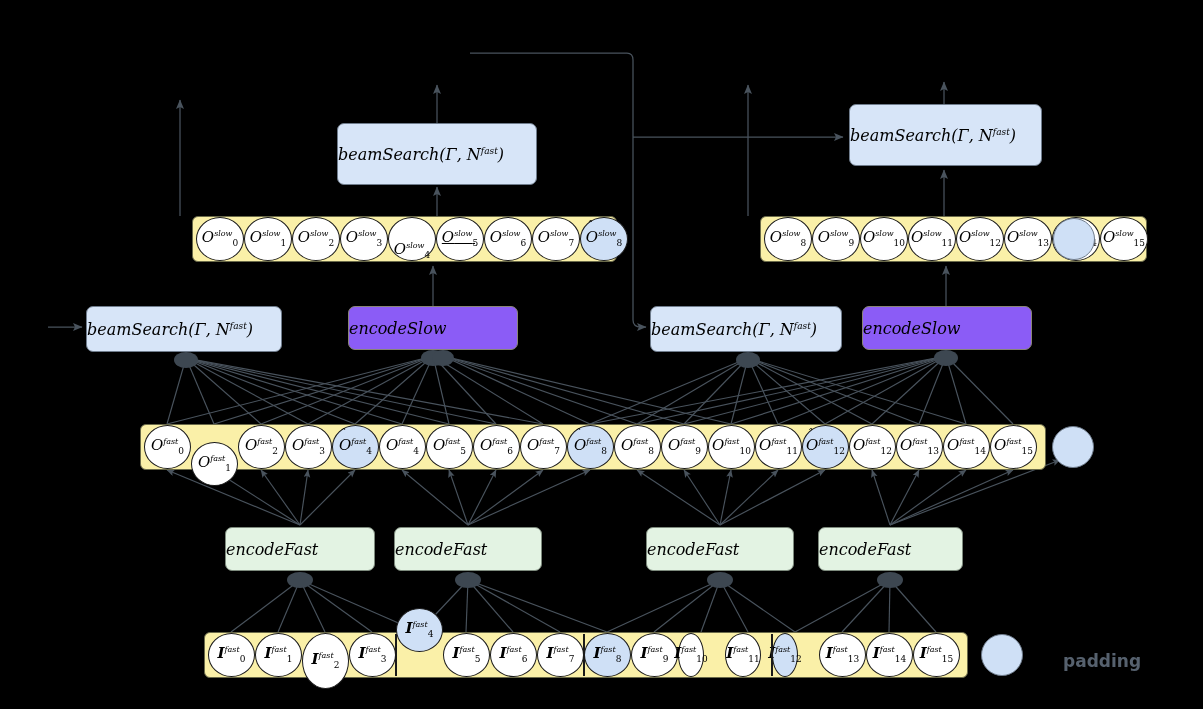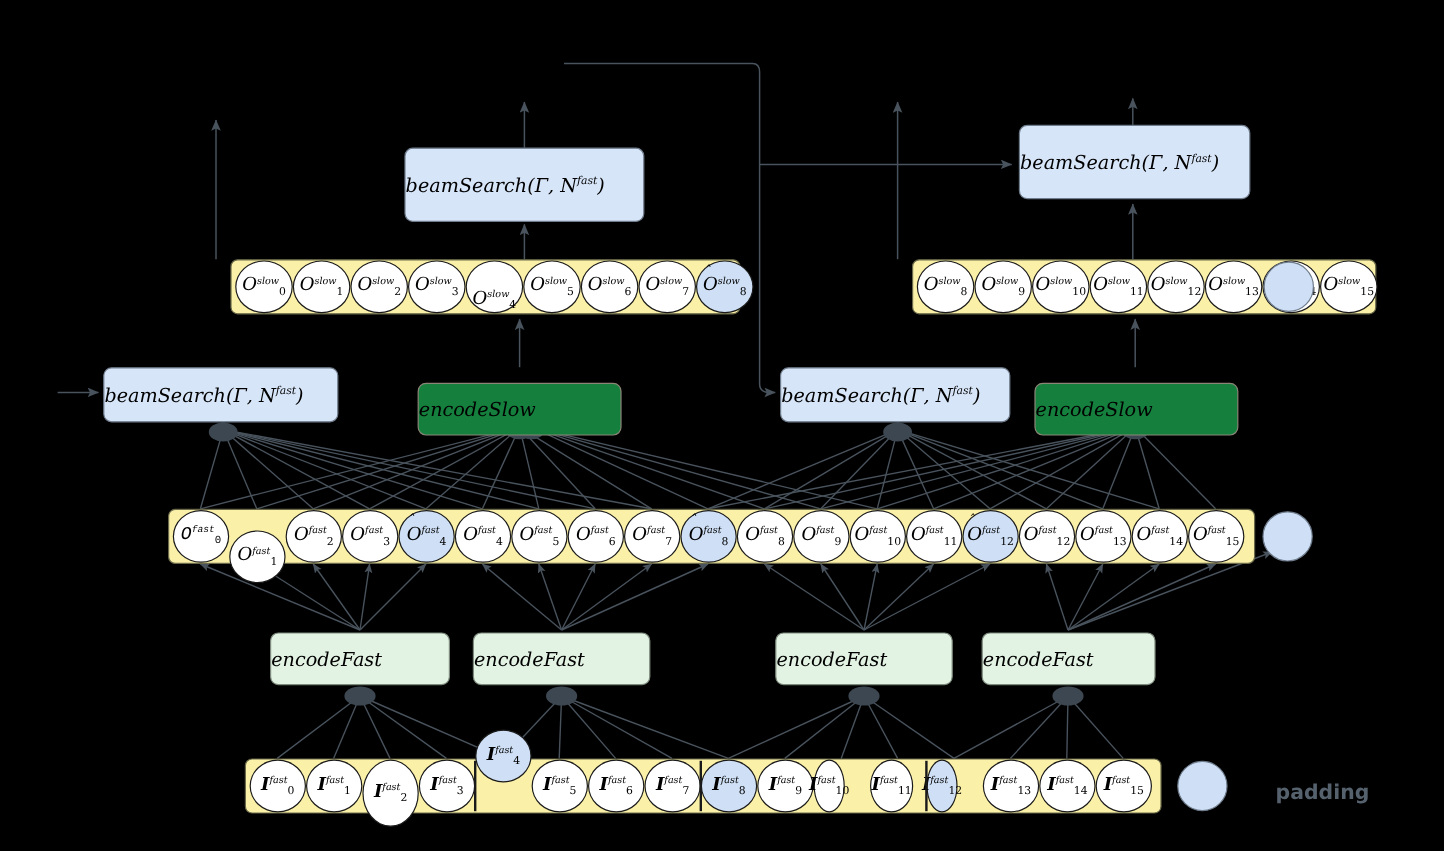--- a/index.html
+++ b/index.html
@@ -3,21 +3,21 @@
 <meta charset="utf-8">
 <style>
   html,body{margin:0;padding:0;background:#000;}
   #stage{position:relative;width:1203px;height:709px;background:#000;overflow:hidden;
          font-family:"DejaVu Serif","Liberation Serif",serif;}
   #wire{position:absolute;left:0;top:0;width:1203px;height:709px;}
   .node{position:absolute;box-sizing:border-box;border:1px solid #444;border-radius:7px;
         display:flex;align-items:center;
         font-style:italic;font-size:16px;color:#000;white-space:nowrap;}
   .beam{background:#d7e5f8;border-color:#6f7c8c;}
-  .eslow{background:#15803d;border-color:#8a8577;margin-top:13px;}
+  .eslow{background:#8b5cf6;border-color:#8a8577;}
   .efast{background:#e3f3e3;border-color:#7d8a7d;}
   .band{position:absolute;box-sizing:border-box;background:#faf0a8;border:1px solid #6a6a4a;
         border-radius:6px;}
   .cell{position:absolute;box-sizing:border-box;border-radius:50%;
         background:#fff;border:1px solid #1a1a1a;
         display:flex;align-items:center;justify-content:center;}
   .cell.blue{background:#cfe0f6;}
   .pad{position:absolute;box-sizing:border-box;border-radius:50%;background:#cfe0f6;
        border:1px solid #6f7c8c;}
   .sep{position:absolute;background:#1a1a1a;width:2px;}
@@ -235,21 +235,21 @@
       </div>
       <div class="cell" style="left: 292px; top: 217px; width: 48px; height: 44px;">
         <span class="lbl"><span class="base">O</span><sup>slow</sup><sub>2</sub></span>
       </div>
       <div class="cell" style="left: 340px; top: 217px; width: 48px; height: 44px;">
         <span class="lbl"><span class="base">O</span><sup>slow</sup><sub>3</sub></span>
       </div>
       <div class="cell" style="left: 388px; top: 217px; width: 48px; height: 44px; align-items: flex-end;">
         <span class="lbl"><span class="base">O</span><sup>slow</sup><sub>4</sub></span>
       </div>
-      <div class="cell" style="left: 436px; top: 217px; width: 48px; height: 44px;">
+      <div class="cell" style="left: 436px; top: 217px; width: 48px; height: 44px; text-decoration: underline;">
         <span class="lbl"><span class="base">O</span><sup>slow</sup><sub>5</sub></span>
       </div>
       <div class="cell" style="left: 484px; top: 217px; width: 48px; height: 44px;">
         <span class="lbl"><span class="base">O</span><sup>slow</sup><sub>6</sub></span>
       </div>
       <div class="cell" style="left: 532px; top: 217px; width: 48px; height: 44px;">
         <span class="lbl"><span class="base">O</span><sup>slow</sup><sub>7</sub></span>
       </div>
       <div class="cell blue" style="left: 580px; top: 217px; width: 48px; height: 44px;">
         <span class="lbl"><span class="base" style="position:relative;">O<span style="position:absolute;left:1px;top:-8px;font-size:11px;">ˆ</span></span><sup>slow</sup><sub>8</sub></span>
@@ -274,21 +274,21 @@
         <span class="lbl"><span class="base">O</span><sup>slow</sup><sub>13</sub></span>
       </div>
       <div class="cell" style="left: 1052px; top: 217px; width: 48px; height: 44px;">
         <span class="lbl"><span class="base">O</span><sup>slow</sup><sub>14</sub></span>
       </div>
       <div class="cell" style="left: 1100px; top: 217px; width: 48px; height: 44px;">
         <span class="lbl"><span class="base">O</span><sup>slow</sup><sub>15</sub></span>
       </div>
       <div class="pad" style="left: 1053px; top: 218px; width: 42px; height: 42px;"></div>
       <div class="band" style="left: 140px; top: 424px; width: 906px; height: 46px;"></div>
-      <div class="cell" style="left: 144px; top: 425px; width: 47px; height: 44px; font-family: Liberation Mono, monospace;">
+      <div class="cell" style="left: 144px; top: 425px; width: 47px; height: 44px;">
         <span class="lbl"><span class="base">O</span><sup>fast</sup><sub>0</sub></span>
       </div>
       <div class="cell" style="left: 191px; top: 442px; width: 47px; height: 44px;">
         <span class="lbl"><span class="base">O</span><sup>fast</sup><sub>1</sub></span>
       </div>
       <div class="cell" style="left: 238px; top: 425px; width: 47px; height: 44px;">
         <span class="lbl"><span class="base">O</span><sup>fast</sup><sub>2</sub></span>
       </div>
       <div class="cell" style="left: 285px; top: 425px; width: 47px; height: 44px;">
         <span class="lbl"><span class="base">O</span><sup>fast</sup><sub>3</sub></span>

